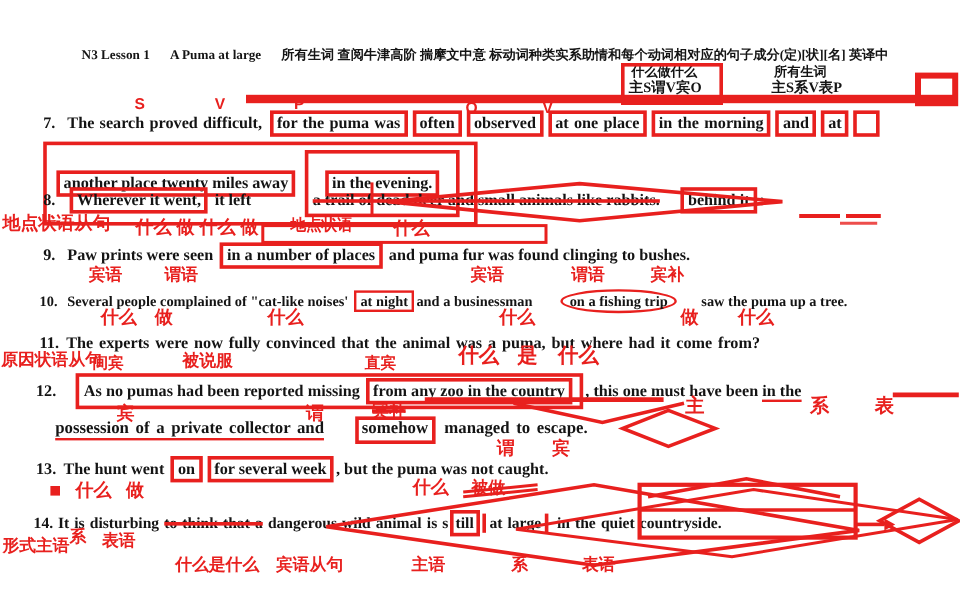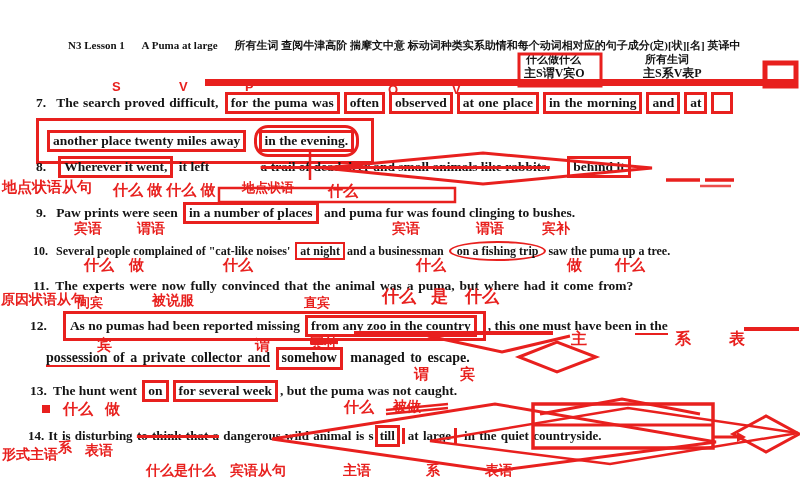--- a/index.html
+++ b/index.html
@@ -4,21 +4,21 @@
 <style>
   :root { --red:#e8201e; --ink:#141414; }
   html,body { margin:0; padding:0; }
   body { width:800px; height:500px; position:relative; background:#ffffff; overflow:hidden;
          font-family:"Liberation Serif","DejaVu Serif",serif; }
   .line { position:absolute; white-space:nowrap; font-weight:bold; font-size:13.5px;
           line-height:1.35; color:var(--ink); }
   .num { margin-right:10px; }
   .box { display:inline-block; border:3px solid var(--red); padding:0 3px; margin:0 2px; line-height:1.2; }
   .box-thin { border-width:2.5px; }
-  .oval { display:inline-block; border:2.5px solid var(--red); border-radius:50%; padding:0 6px; margin:0 2px; }
+  .oval { display:inline-block; border:2.5px solid var(--red); border-radius:50%; padding:0 6px; margin:0 20px; }
   .ul { border-bottom:2.5px solid var(--red); }
   .strike { text-decoration:line-through; text-decoration-color:var(--red); text-decoration-thickness:2.5px; }
   .rlabel { position:absolute; font-family:Liberation Sans, sans-serif;
             font-weight:bold; color:var(--red); white-space:nowrap; line-height:1.1; }
   .rletter { position:absolute; font-family:"Liberation Sans","DejaVu Sans",sans-serif;
              font-weight:bold; font-size:13px; color:var(--red); line-height:1; }
   .hdr { position:absolute; font-weight:bold; color:var(--ink); white-space:nowrap; }
   #shape-overlay { position:absolute; left:0; top:0; pointer-events:none; }
   .bullet { position:absolute; width:8px; height:8px; background:var(--red); }
 </style>
@@ -41,21 +41,21 @@
 <span class="rletter" style="left:245px; top:80px;">P</span>
 <span class="rletter" style="left:388px; top:83px;">O</span>
 <span class="rletter" style="left:452px; top:83px;">V</span>
 
 <div class="line" style="left:36px; top:92px; word-spacing:1px;">
   <span class="num">7.</span><span>The search proved difficult,</span>
   <span class="box">for the puma was</span><span class="box">often</span><span class="box">observed</span><span class="box">at one place</span><span class="box">in the morning</span><span class="box">and</span><span class="box">at</span><span class="box" style="width:10px;">&nbsp;</span>
 </div>
 <div class="line" style="left:34px; top:118px;">
   <span class="box" style="padding:4px 10px 4px 6px;"><span class="box">another place twenty miles away</span>
-    <span class="box" style="padding:2px;border-radius:14px;"><span class="box" style="margin:0; padding:0 3px;">in the evening.</span></span>
+    <span class="box" style="padding:14px;"><span class="box" style="margin:0; padding:0 3px;">in the evening.</span></span>
   </span>
 </div>
 
 <div class="line" style="left:36px; top:156px;">
   <span class="num">8.</span><span class="box">Wherever it went,</span>
   <span>it left</span>
   <span class="strike" style="margin-left:48px;">a trail of dead deer and small animals like rabbits.</span>
   <span class="box" style="margin-left:14px;">behind it</span><span>:</span>
 </div>
 <div class="rlabel" style="left:2px; top:179px; font-size:15px;">地点状语从句</div>
@@ -96,21 +96,21 @@
 <div class="rlabel" style="left:382px; top:288px; font-size:17px;">什么</div>
 <div class="rlabel" style="left:431px; top:288px; font-size:17px;">是</div>
 <div class="rlabel" style="left:465px; top:288px; font-size:17px;">什么</div>
 
 <div class="line" style="left:30px; top:311px;">
   <span class="num" style="margin-right:14px;">12.</span><span class="box" style="padding:1px 4px;"><span>As no pumas had been reported missing</span><span class="box" style="margin-left:5px;">from any zoo in the country</span></span><span>, this one must have been</span>
   <span class="ul">in the</span>
 </div>
 <div class="line" style="left:46px; top:347px; font-size:14px; word-spacing:2px;">
   <span class="ul">possession of a private collector and</span>
-  <span class="box" style="margin-left:0;">somehow</span>
+  <span class="box" style="margin-left:20px;">somehow</span>
   <span>managed to</span>
   <span>escape</span><span>.</span>
 </div>
 <div class="rlabel" style="left:97px; top:337px; font-size:15px;">宾</div>
 <div class="rlabel" style="left:255px; top:337px; font-size:15px;">谓</div>
 <div class="rlabel strike" style="left:310px; top:335px; font-size:14px;">宾补</div>
 <div class="rlabel" style="left:571px; top:330px; font-size:16px;">主</div>
 <div class="rlabel" style="left:675px; top:330px; font-size:16px;">系</div>
 <div class="rlabel" style="left:729px; top:330px; font-size:16px;">表</div>
 <div class="rlabel" style="left:414px; top:366px; font-size:15px;">谓</div>

